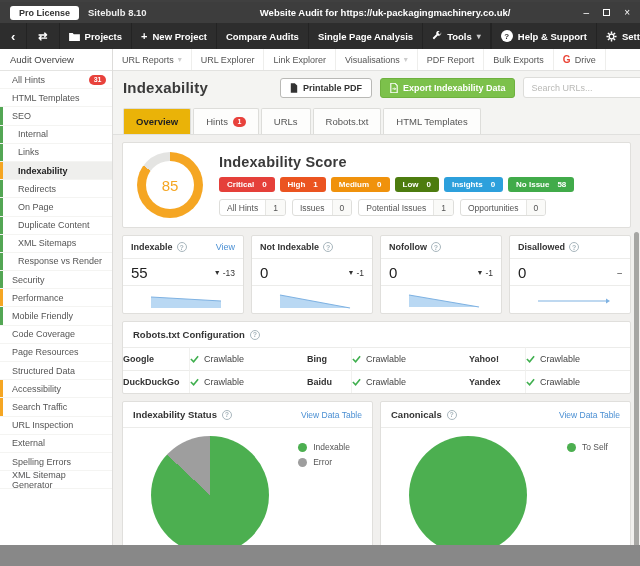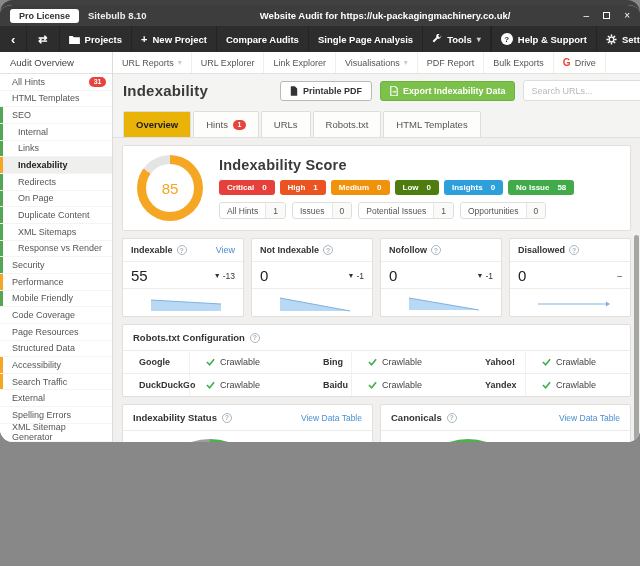--- a/index.html
+++ b/index.html
@@ -1,17 +1,17 @@
 <!DOCTYPE html>
 <html><head>
 <meta charset="utf-8">
 <style>
   * { box-sizing: border-box; margin: 0; padding: 0; }
   body { margin:0; font-family:"Liberation Sans", sans-serif; background:#888; }
-  #app { width:640px; height:442px; overflow:hidden; display:flex; flex-direction:column; background:#f1f0ee; border-top:5px solid #404040;border-radius:13px; }
+  #app { width:640px; height:545px; overflow:hidden; display:flex; flex-direction:column; background:#f1f0ee; border-top:2px solid #404040; }
 
   
   .titlebar { height:21px; background:#3d3d3d; display:flex; align-items:center; padding:0 10px; flex:0 0 auto; }
   .license-badge { background:#fff; color:#333; font-size:9px; font-weight:bold; padding:2px 9px; border-radius:3px; margin-right:9px; }
   .app-title { color:#eee; font-size:9.5px; font-weight:bold; }
   .window-title { color:#fff; font-size:9.5px; font-weight:bold; flex:1; text-align:center; padding-left:40px; }
   .win-controls { display:flex; align-items:center; gap:14px; color:#fff; font-size:10px; }
   .win-box { width:7px; height:7px; border:1px solid #fff; display:inline-block; }
 
   
@@ -79,21 +79,21 @@
   .m-val-row { display:flex; align-items:center; padding:5px 8px 4px 8px; border-bottom:1px solid #ececea; }
   .m-value { font-size:15px; color:#222; }
   .m-change { margin-left:auto; font-size:8.5px; color:#333; display:flex; align-items:center; gap:2px; }
   .m-change .tri { font-size:7px; }
   .m-spark { height:27px; display:flex; align-items:center; justify-content:center; }
 
   
   .robots { margin-bottom:7px; }
   .r-title { display:flex; align-items:center; gap:5px; padding:7px 10px; font-size:9.5px; font-weight:bold; color:#333; }
   .r-grid { display:grid; grid-template-columns:66px 118px 44px 118px 56px 1fr; }
-  .r-cell { padding:6px 16px; font-size:9px; color:#444; border-top:1px solid #ececea; display:flex; align-items:center; gap:5px; }
+  .r-cell { padding:6px 0; font-size:9px; color:#444; border-top:1px solid #ececea; display:flex; align-items:center; gap:5px; }
   .r-cell.name { font-weight:bold; color:#333; }
   .r-cell.status { border-left:1px solid #f1f1ef; }
 
   
   .charts { display:flex; gap:7px; height:160px; }
   .chart-card { flex:1; display:flex; flex-direction:column; overflow:hidden; }
   .c-head { display:flex; align-items:center; gap:5px; padding:7px 10px; border-bottom:1px solid #ececea; font-size:9.5px; font-weight:bold; color:#333; }
   .c-link { margin-left:auto; color:#4a8fd3; font-weight:normal; font-size:8.5px; cursor:pointer; }
   .c-body { flex:1; display:flex; padding:8px 22px 0 28px; }
   .pie { width:118px; height:118px; border-radius:50%; flex:0 0 auto; }
@@ -230,20 +230,23 @@
           <span>Page Resources</span>
         </div>
       <div class="sb-item">
           <span>Structured Data</span>
         </div>
       <div class="sb-item bar-orange">
           <span>Accessibility</span>
         </div>
       <div class="sb-item bar-orange">
           <span>Search Traffic</span>
+        </div>
+      <div class="sb-item">
+          <span>URL Inspection</span>
         </div>
       <div class="sb-item">
           <span>External</span>
         </div>
       <div class="sb-item">
           <span>Spelling Errors</span>
         </div>
       <div class="sb-item">
           <span>XML Sitemap Generator</span>
         </div>

